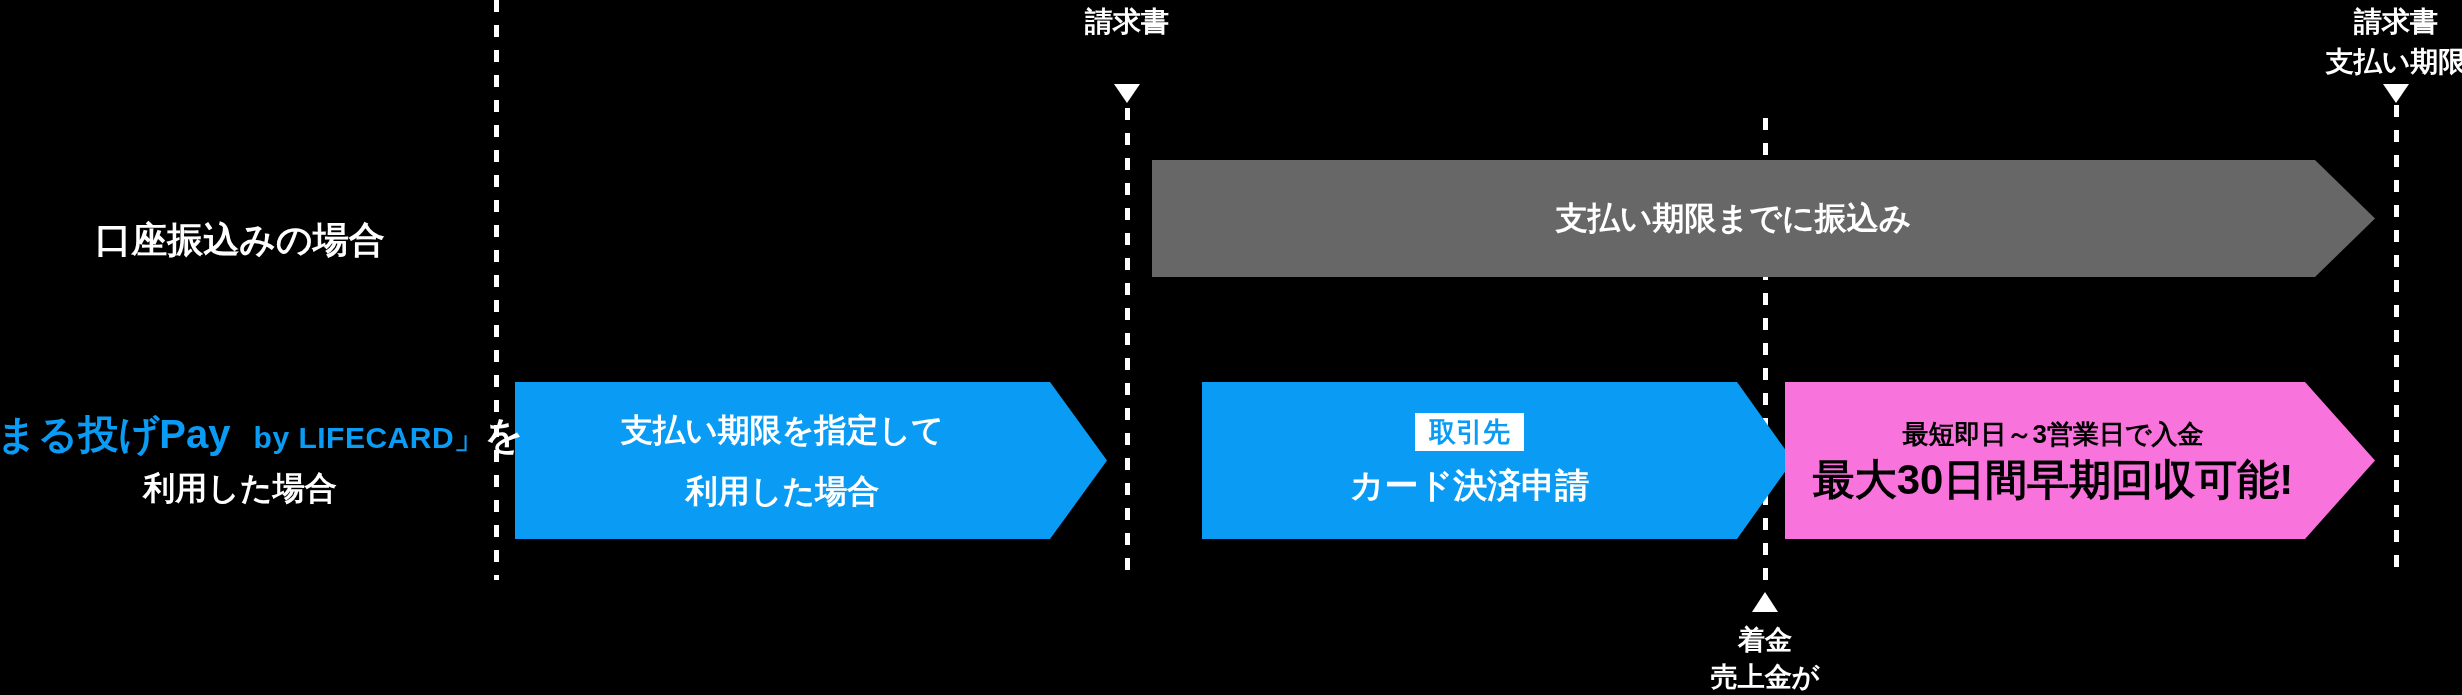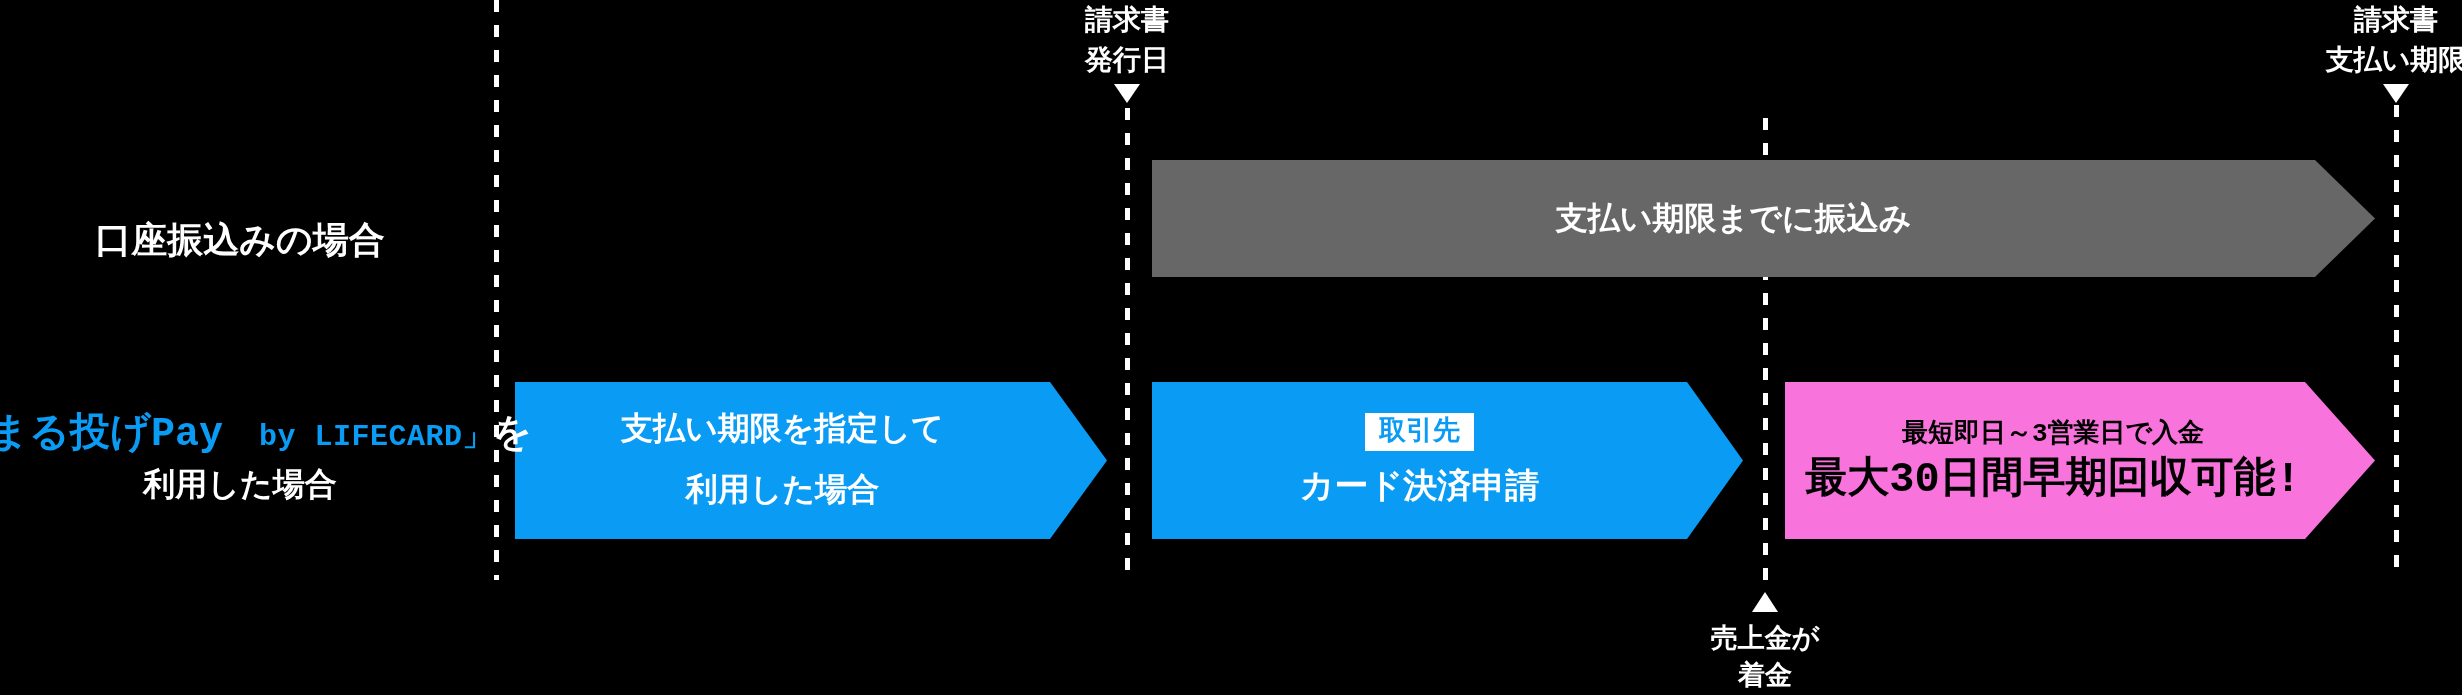--- a/index.html
+++ b/index.html
@@ -3,21 +3,21 @@
 <meta charset="utf-8">
 <style>
   :root {
     --background: #000000;
     --white: #ffffff;
     --blue: #0a9cf5;
     --gray: #676767;
     --pink: #f973dc;
     --pink_text: #000000;
   }
-  * { margin: 0; padding: 0; box-sizing: border-box; font-family: Liberation Mono, monospace; }
+  * { margin: 0; padding: 0; box-sizing: border-box; }
   html, body { background: var(--background); }
   body {
     font-family: "Liberation Sans", "DejaVu Sans", sans-serif;
     font-weight: 700;
     color: var(--white);
   }
   .canvas {
     position: relative;
     width: 2462px;
     height: 695px;
@@ -110,21 +110,21 @@
     left: 515px; top: 382px; width: 592px;
     background: var(--blue);
     clip-path: polygon(0 0, calc(100% - 57px) 0, 100% 50%, calc(100% - 57px) 100%, 0 100%);
     padding-right: 57px;
     font-size: 32px;
     line-height: 45px;
     color: var(--white);
     gap: 16px;
   }
   .arrow-blue2 {
-    left: 1152px; top: 382px; width: 591px;
+    left: 1202px; top: 382px; width: 591px;
     background: var(--blue);
     clip-path: polygon(0 0, calc(100% - 56px) 0, 100% 50%, calc(100% - 56px) 100%, 0 100%);
     padding-right: 56px;
     font-size: 34px;
     color: var(--white);
     text-align: center;
   }
   .arrow-pink {
     left: 1785px; top: 382px; width: 590px;
     background: var(--pink);
@@ -151,21 +151,20 @@
 
 <div class="canvas">
 
   <div class="dotline" id="line-a"></div>
   <div class="dotline" id="line-b"></div>
   <div class="dotline" id="line-c"></div>
   <div class="dotline" id="line-d"></div>
 
   <div class="marker-label" id="marker-issue">
     <div>請求書</div>
-    <div>発行日</div>
   </div>
   <div class="tri-down" id="tri-issue"></div>
 
   <div class="marker-label" id="marker-due">
     <div>請求書</div>
     <div>支払い期限</div>
   </div>
   <div class="tri-down" id="tri-due"></div>
 
   <div class="row-label" id="row-label-bank">
@@ -193,17 +192,17 @@
     <div>カード決済申請</div>
   </div>
 
   <div class="arrow arrow-pink">
     <div class="small-line">最短即日～3営業日で入金</div>
     <div class="highlight-line">最大30日間早期回収可能!</div>
   </div>
 
   <div class="tri-up" id="tri-deposit"></div>
   <div class="marker-label" id="marker-deposit">
+    <div>着金</div>
     <div>売上金が</div>
-    <div>着金</div>
   </div>
 
 </div>
 
 </body></html>

